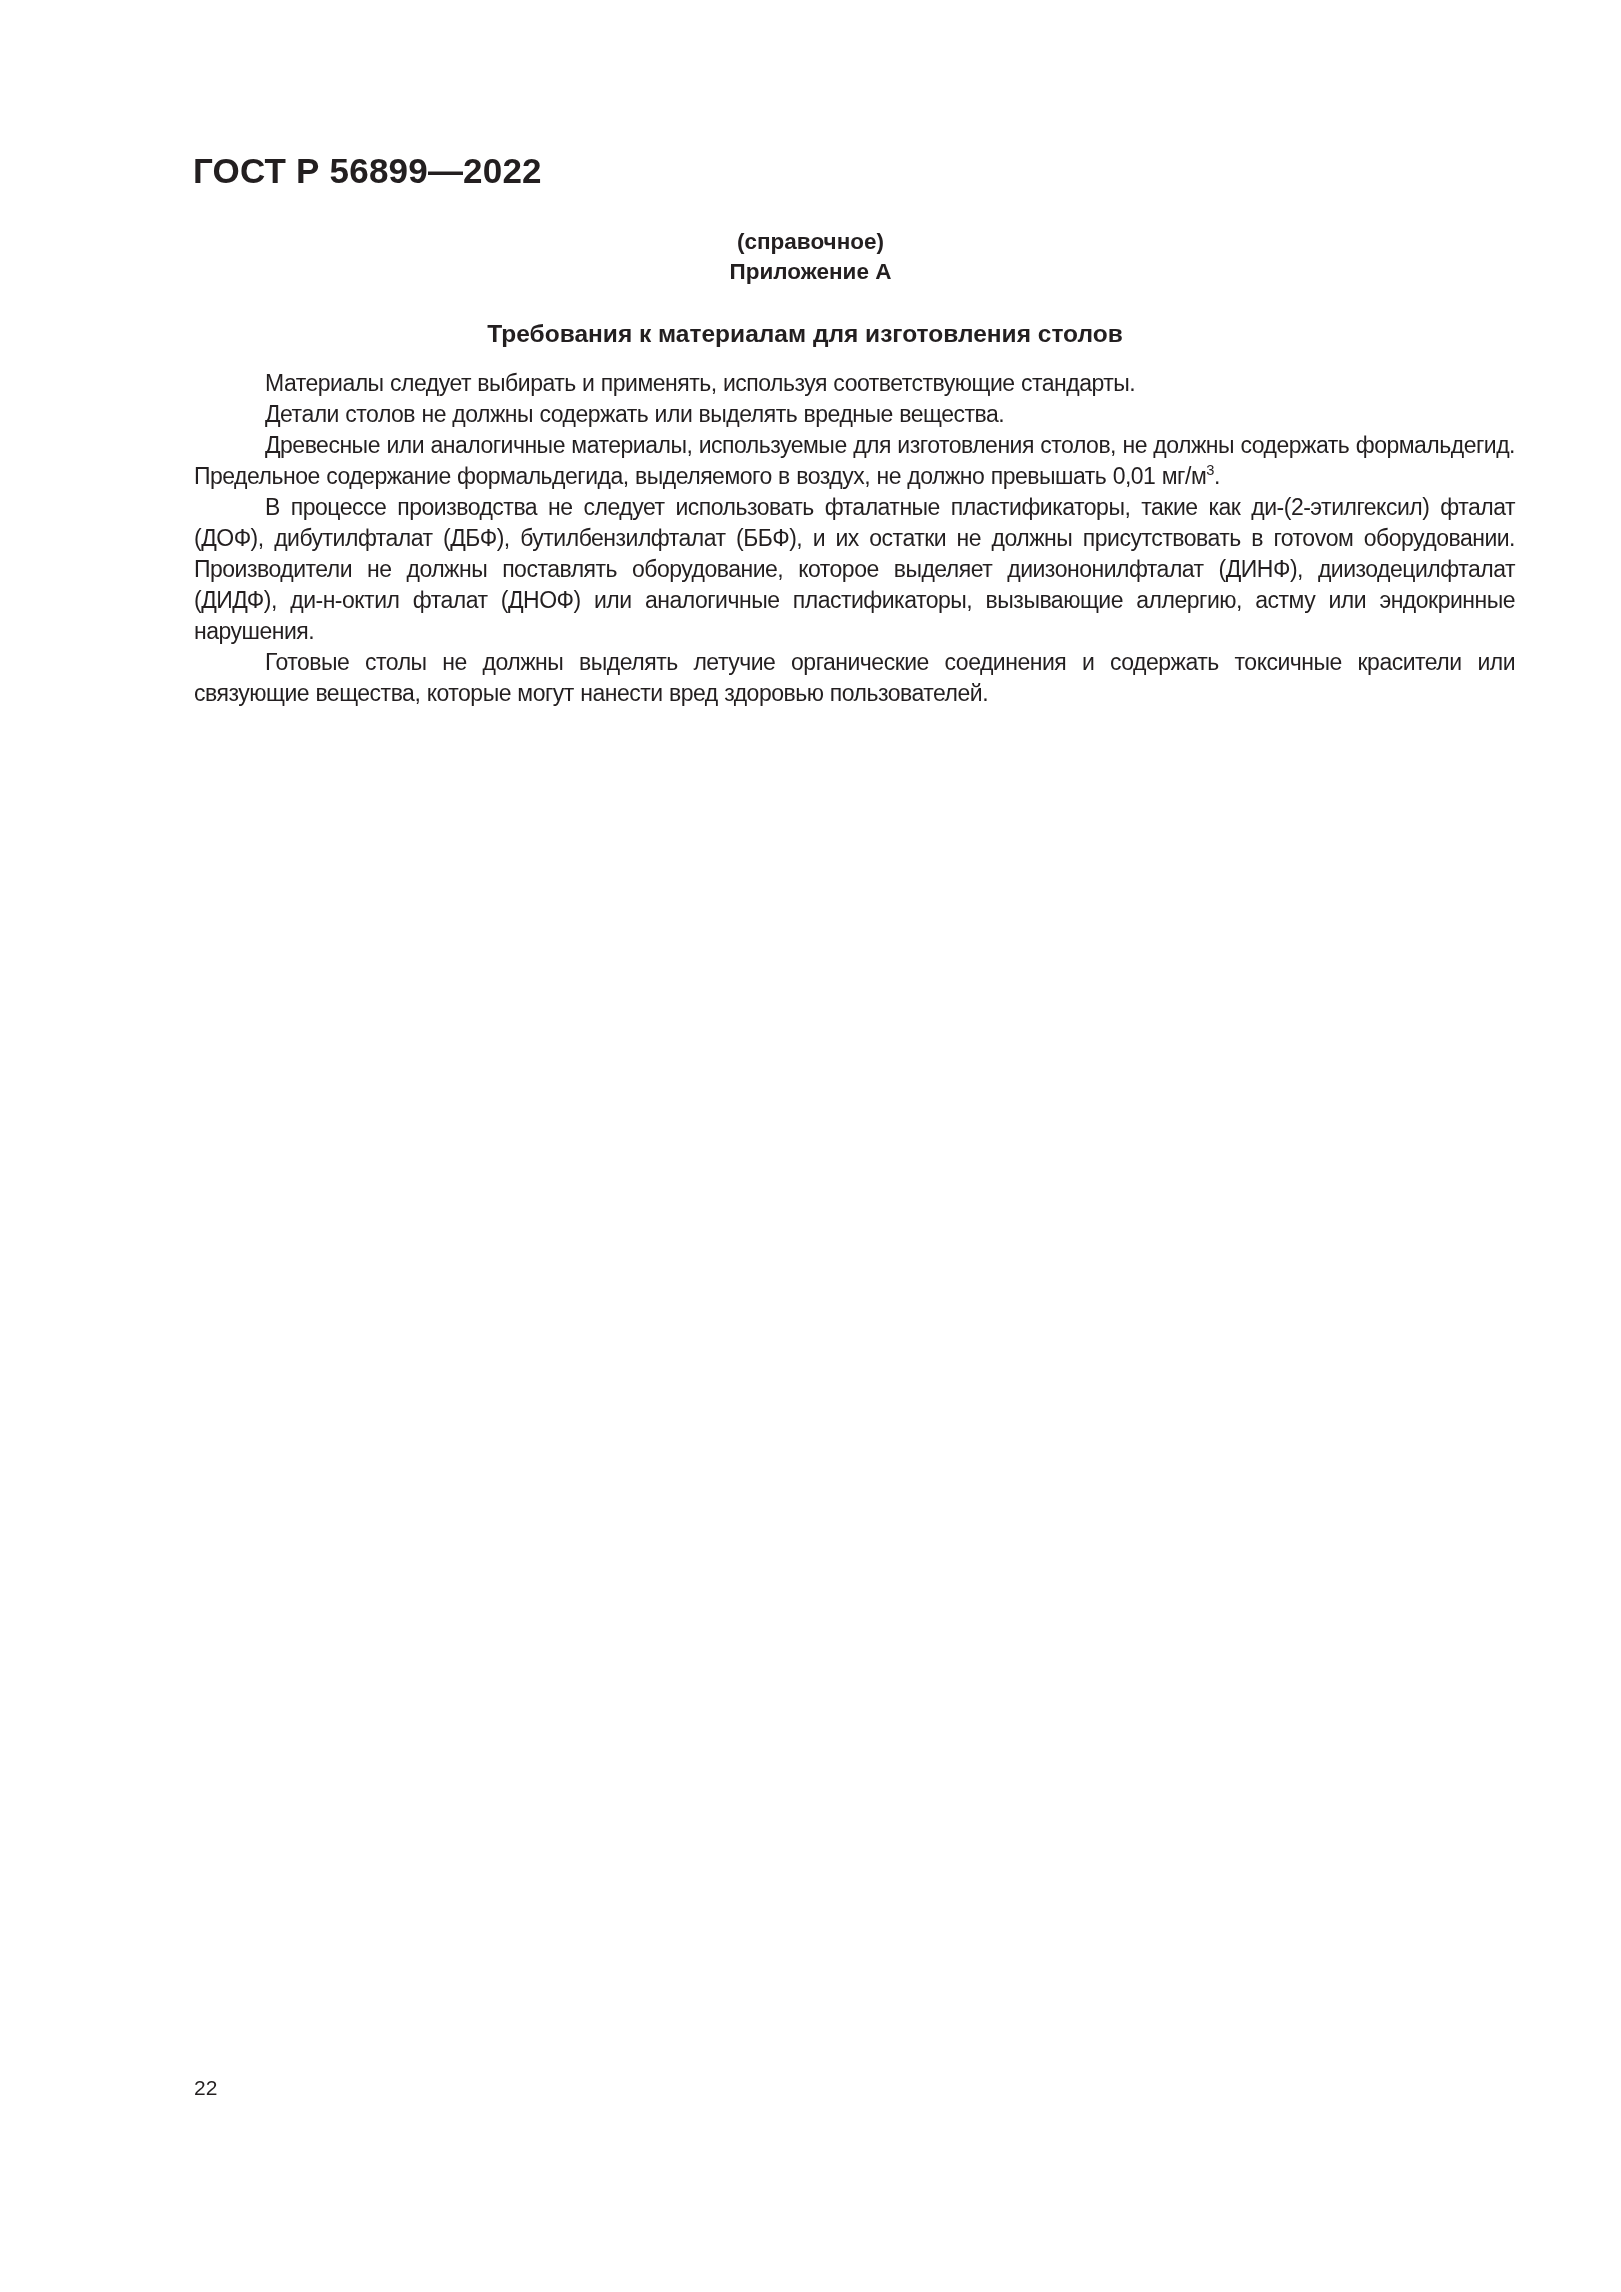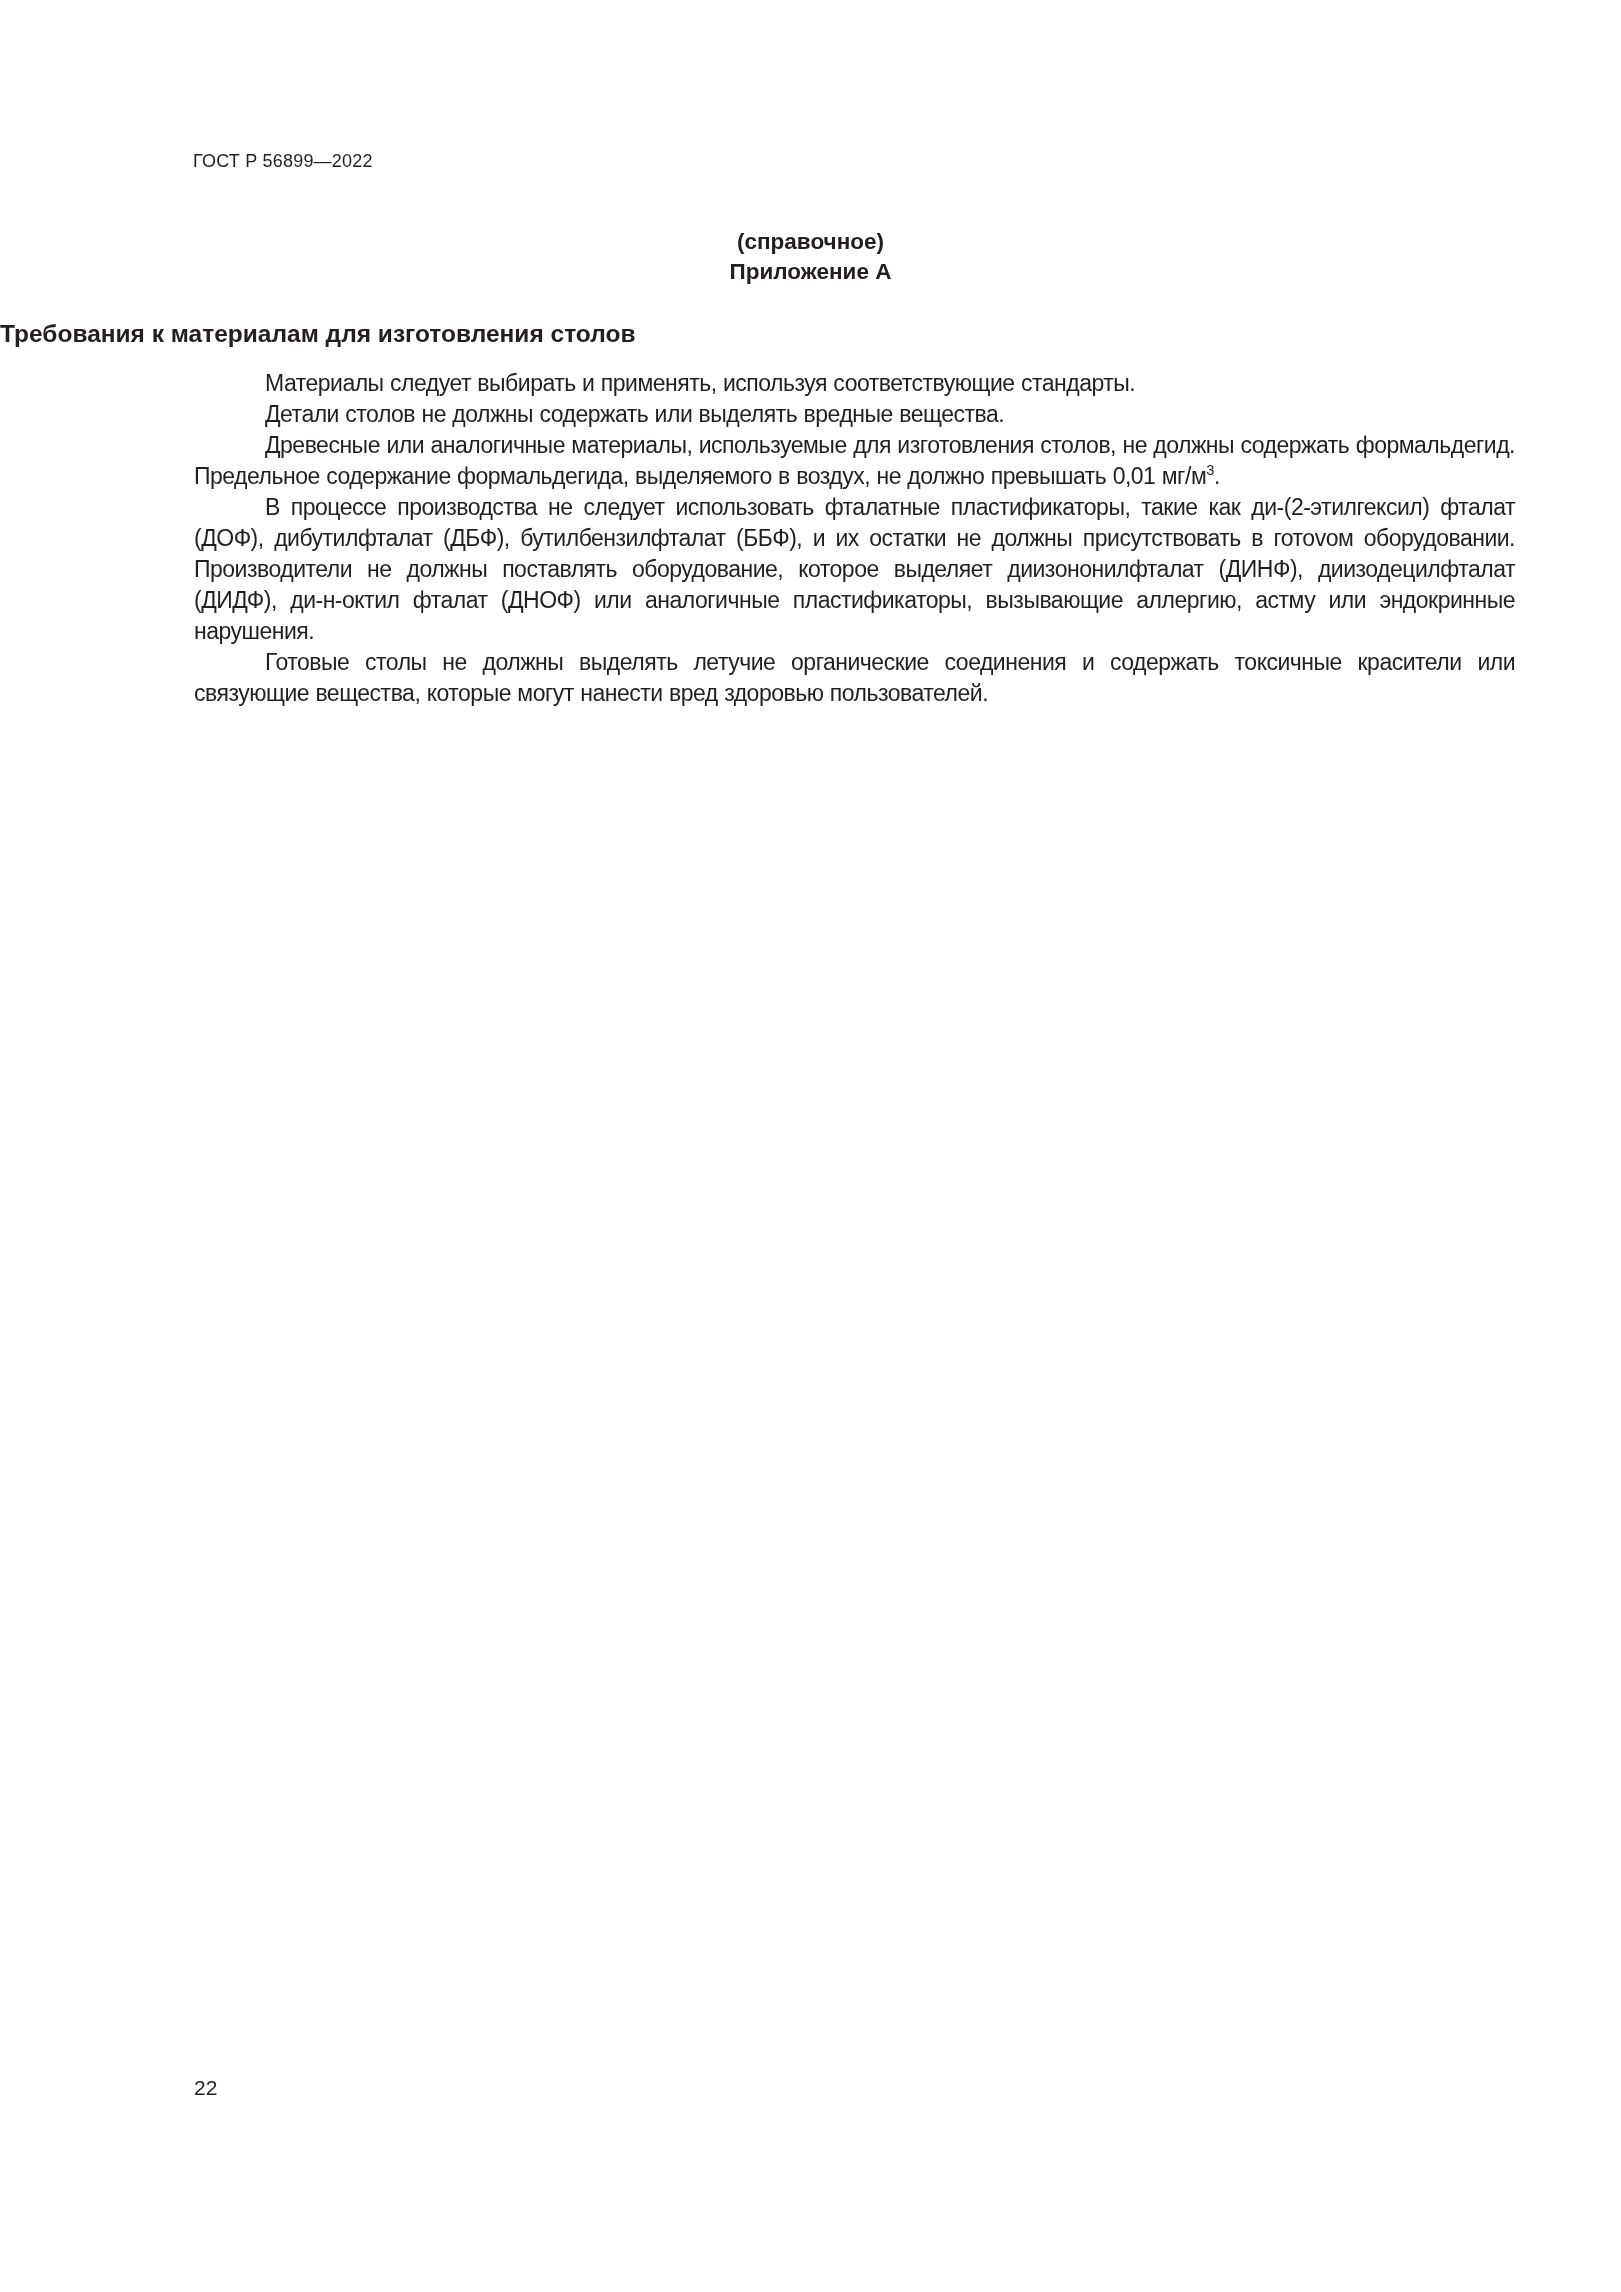--- a/index.html
+++ b/index.html
@@ -12,41 +12,42 @@
       height: 2293px;
       position: relative;
       overflow: hidden;
       color: #231f20;
       font-family: "Liberation Sans", "DejaVu Sans", sans-serif;
     }
     .doc-code {
       position: absolute;
       left: 193px;
       top: 151px;
-      font-size: 18px;
-      font-weight: normal;
+      font-size: 35px;
+      font-weight: bold;
       letter-spacing: 0.2px;
       margin: 0;
     }
     .appendix-head {
       position: absolute;
       left: 0;
       width: 1621px;
       top: 227px;
       text-align: center;
       font-weight: bold;
       font-size: 22.5px;
       line-height: 30px;
     }
     .appendix-head div { margin: 0; }
     .section-title {
       position: absolute;
       left: 0;
       width: 1610px;
       top: 320px;
+      text-align: center;
       font-weight: bold;
       font-size: 24.5px;
       margin: 0;
     }
     .body-text {
       position: absolute;
       left: 194px;
       top: 368px;
       width: 1321px;
       font-size: 23px;

